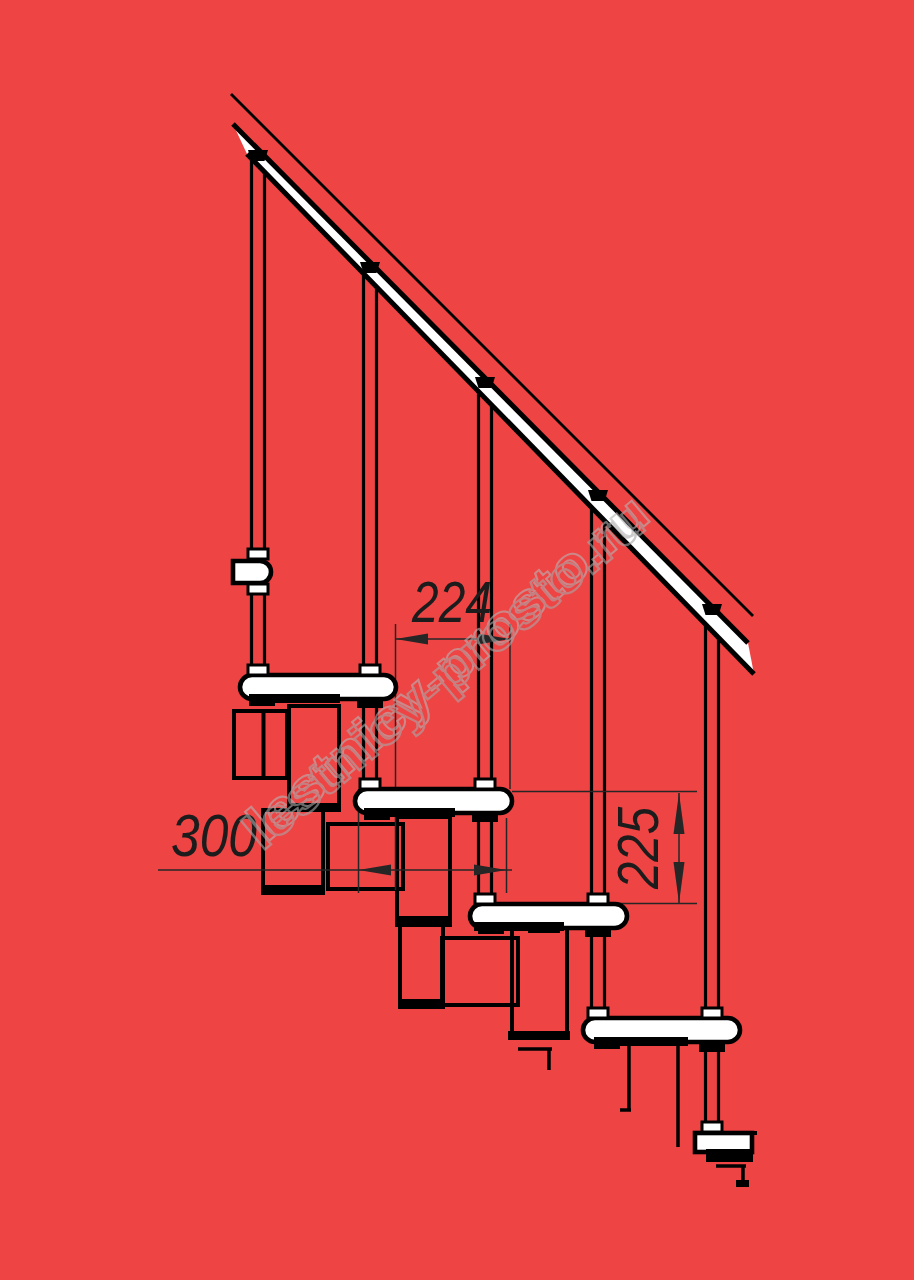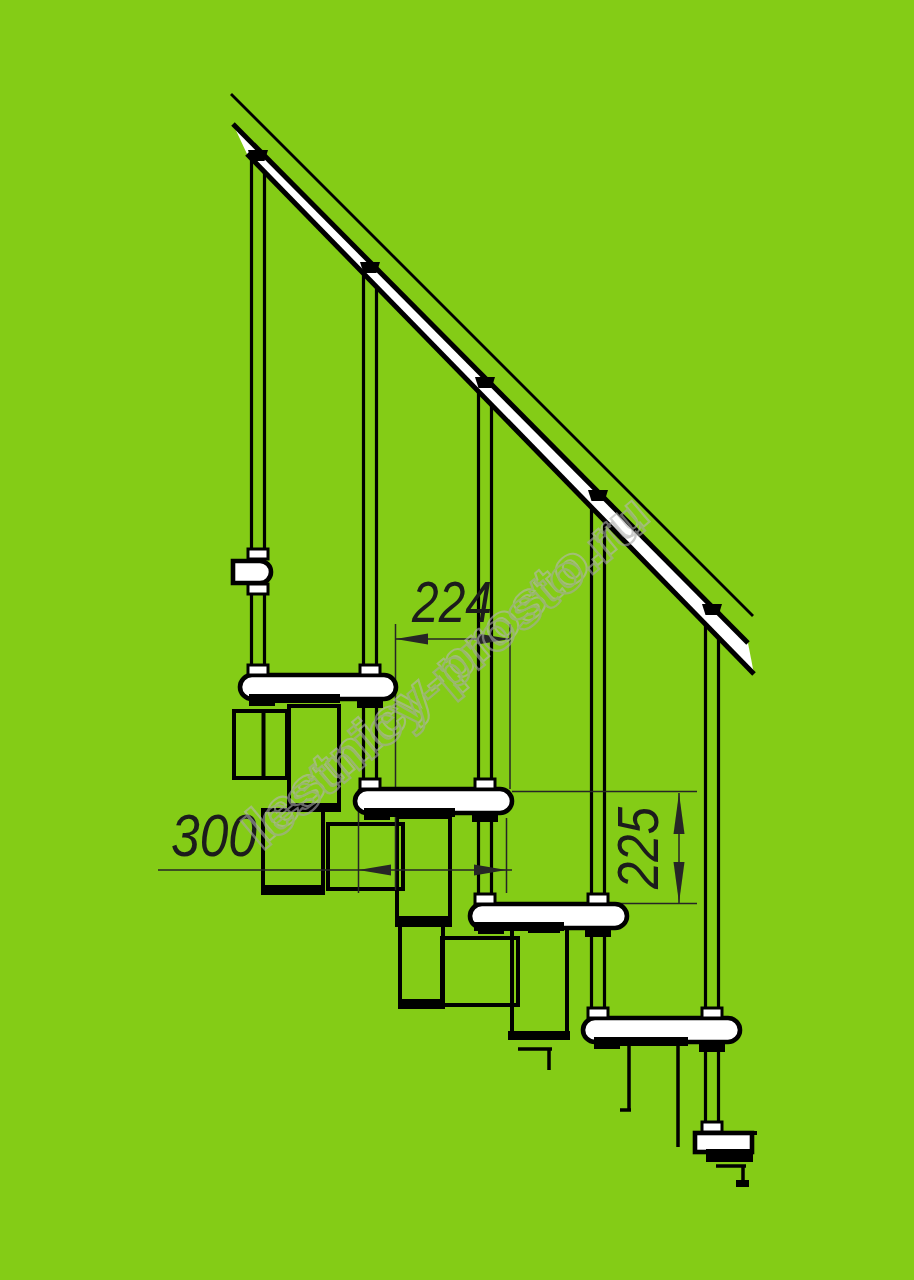--- a/index.html
+++ b/index.html
@@ -1,16 +1,16 @@
 <!DOCTYPE html>
 <html><head>
 <meta charset="utf-8">
 <style>
   html,body{margin:0;padding:0;background:#ffffff;}
-  .page{width:914px;height:1280px;position:relative;background:#84cc16;overflow:hidden;
+  .page{width:914px;height:1280px;position:relative;background:#ef4444;overflow:hidden;
         font-family:"Liberation Sans",sans-serif;}
   svg{display:block}
   .dim-text{font-family:"Liberation Sans",sans-serif;font-style:italic;fill:#1c1c1c;}
   .wm-text{font-family:"Liberation Sans",sans-serif;font-weight:bold;fill:none;}
 </style>
 </head>
 <body>
 
 <div class="page">
 <svg width="914" height="1280" viewBox="0 0 914 1280" xmlns="http://www.w3.org/2000/svg">

